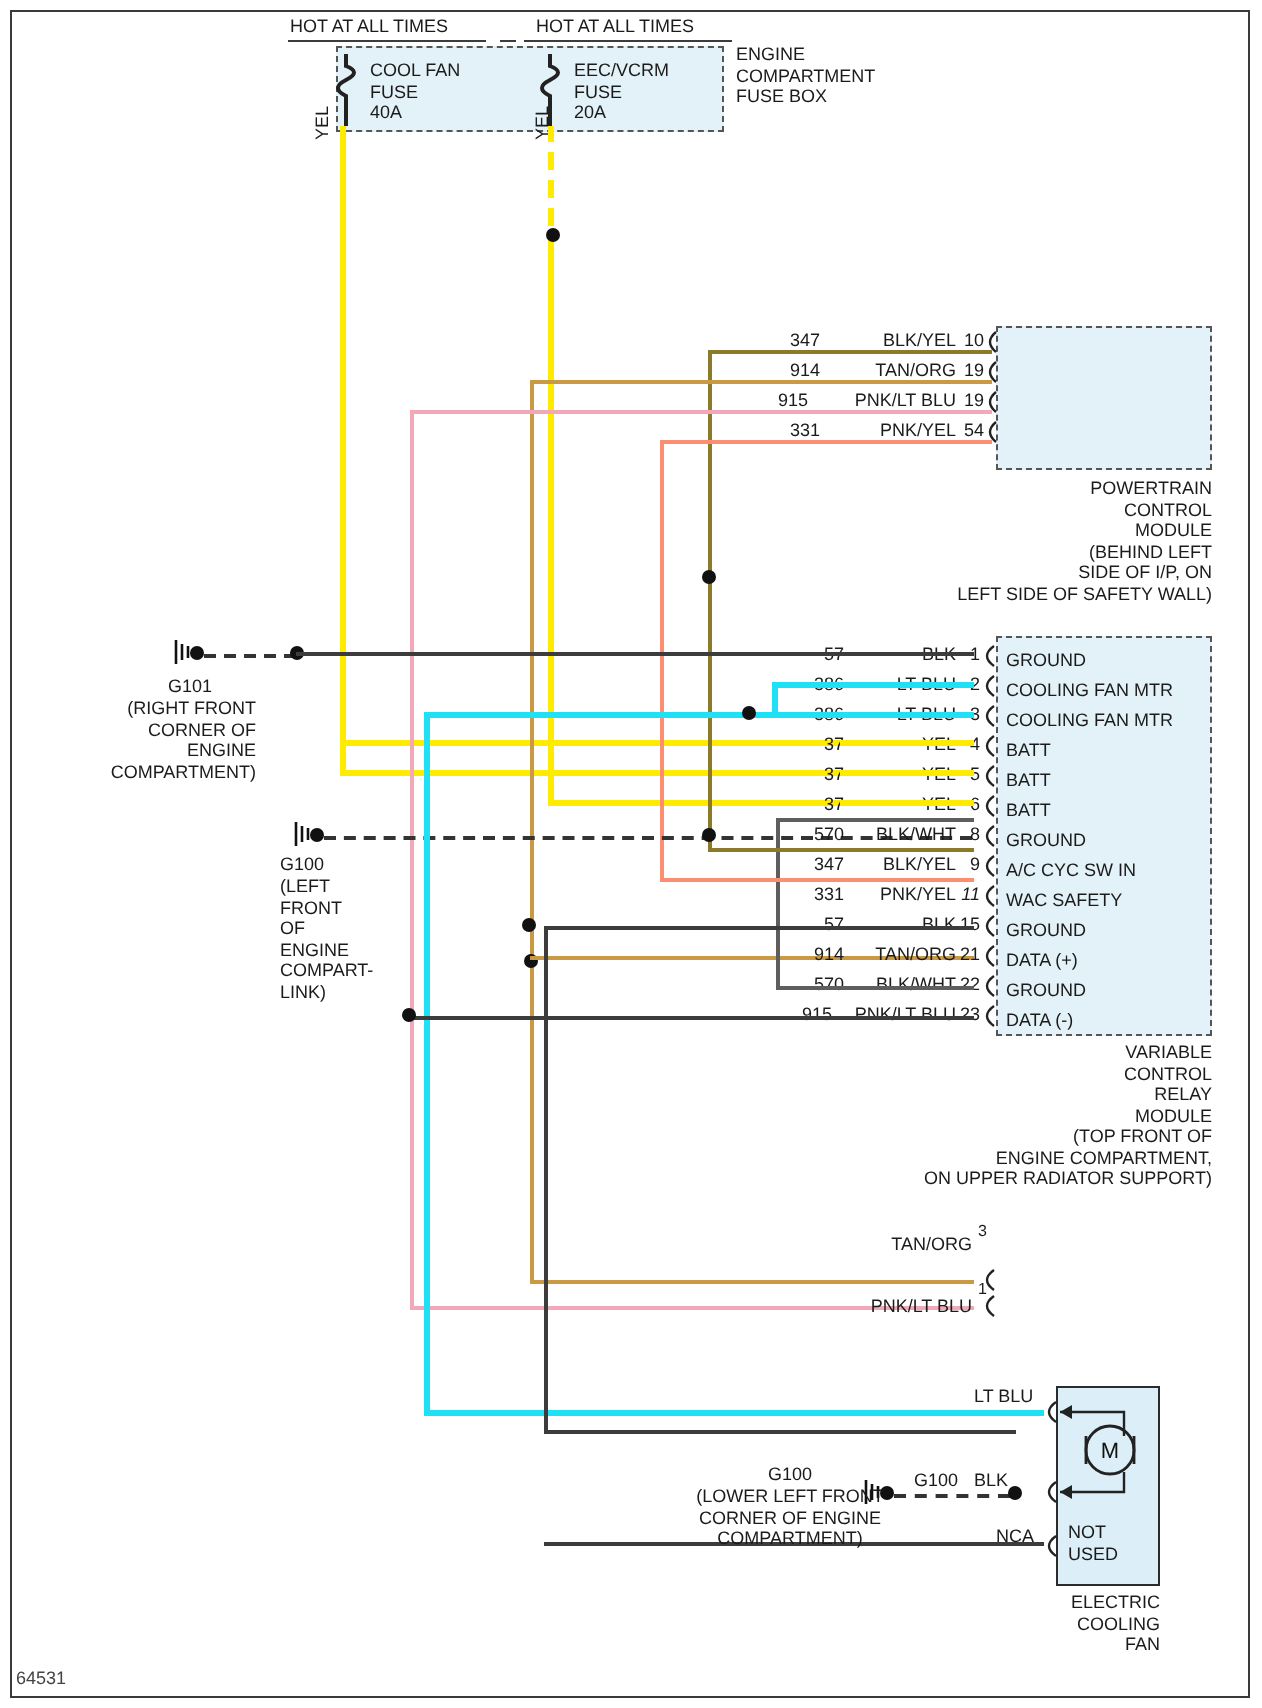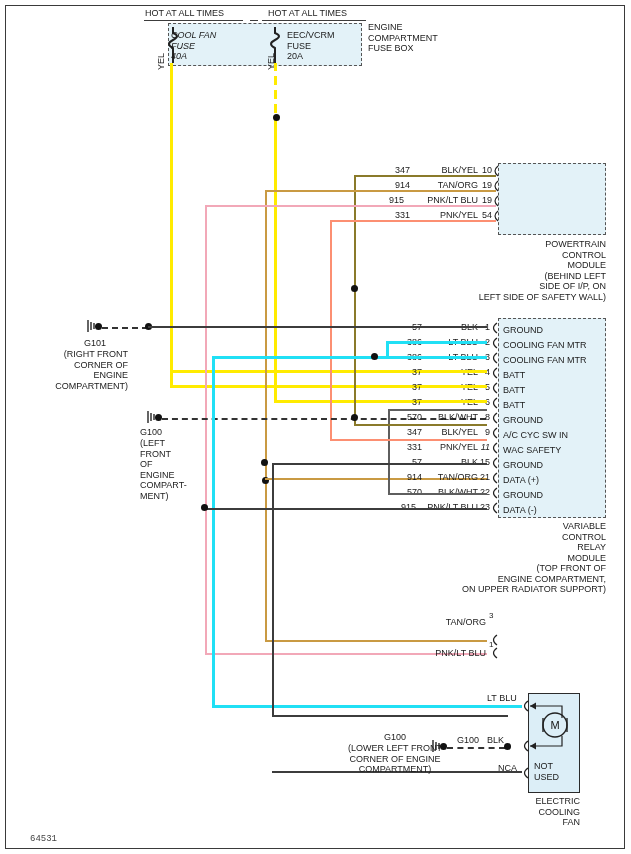--- a/index.html
+++ b/index.html
@@ -39,21 +39,21 @@
   <div class="wire blk" style="left:267px;top:20px;width:99px;height:1px;"></div>
 
   <div class="box" style="left:168px;top:23px;width:194px;height:43px;"></div>
   <div class="t" style="left:368px;top:22px;">ENGINE
 COMPARTMENT
 FUSE BOX</div>
 
   <svg style="left:168px;top:25px;width:20px;height:40px;">
     <path d="M5 2 L5 8 Q13 11 5 15 Q-3 19 5 23 L5 38" stroke="#222" stroke-width="2" fill="none"></path>
   </svg>
-  <div class="t" style="left:171px;top:30px;font-style:italic;">COOL FAN
+  <div class="t" style="left:185px;top:30px;">COOL FAN
 FUSE
 40A</div>
 
   <svg style="left:270px;top:25px;width:20px;height:40px;">
     <path d="M5 2 L5 8 Q13 11 5 15 Q-3 19 5 23 L5 38" stroke="#222" stroke-width="2" fill="none"></path>
   </svg>
   <div class="t" style="left:287px;top:30px;">EEC/VCRM
 FUSE
 20A</div>
 
@@ -147,21 +147,21 @@
   </svg>
   <div class="dot" style="left:155px;top:414px;"></div>
   <div class="dashline" style="left:162px;top:418px;width:324px;"></div>
   <div class="dot" style="left:351px;top:414px;"></div>
   <div class="t" style="left:140px;top:427px;">G100</div>
   <div class="t" style="left:140px;top:438px;">(LEFT
 FRONT
 OF
 ENGINE
 COMPART-
-MENT)</div>
+LINK)</div>
 
   <div class="box" style="left:498px;top:318px;width:108px;height:200px;"></div>
   <div class="t tr" style="left:420px;top:521px;width:186px;">VARIABLE
 CONTROL
 RELAY
 MODULE
 (TOP FRONT OF
 ENGINE COMPARTMENT,
 ON UPPER RADIATOR SUPPORT)</div>
 
@@ -324,14 +324,14 @@
   </svg>
   <div class="dot" style="left:440px;top:743px;"></div>
   <div class="dashline" style="left:447px;top:747px;width:58px;"></div>
   <div class="dot" style="left:504px;top:743px;"></div>
   <div class="t" style="left:457px;top:735px;">G100</div>
   <div class="t tc" style="left:310px;top:732px;width:170px;">G100</div>
   <div class="t tc" style="left:310px;top:743px;width:170px;">(LOWER LEFT FRONT
 CORNER OF ENGINE
 COMPARTMENT)</div>
 
-  <div class="t" style="left:30px;top:834px;font-size:9px;color:#444;font-family:Liberation Mono, monospace;">64531</div>
+  <div class="t" style="left:8px;top:834px;font-size:9px;color:#444;">64531</div>
 </div>
 
 </body></html>

